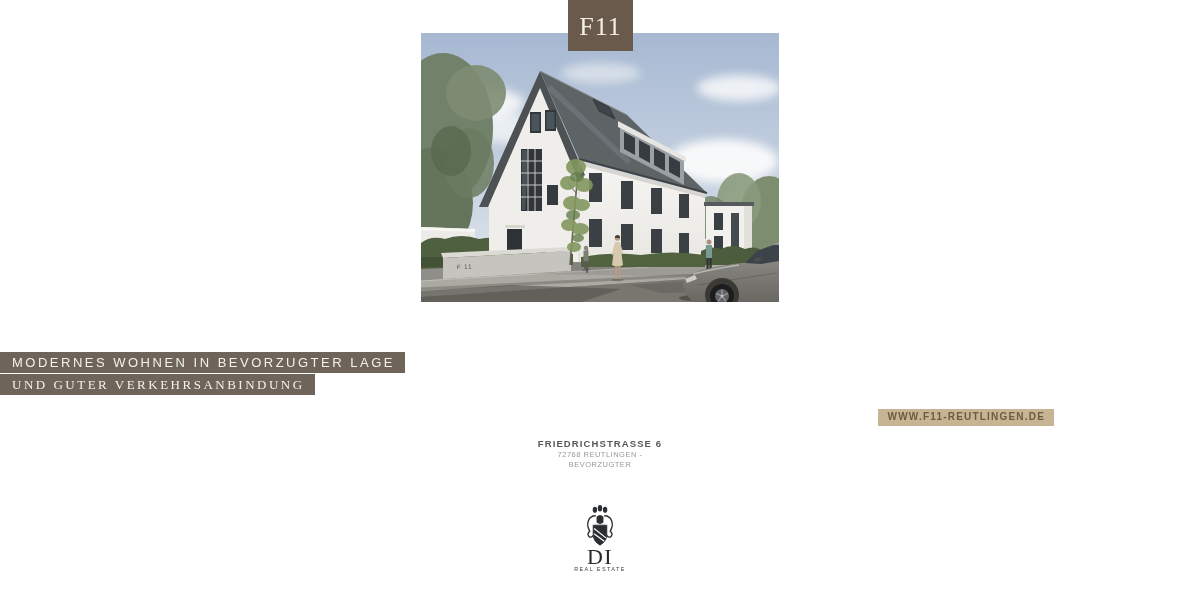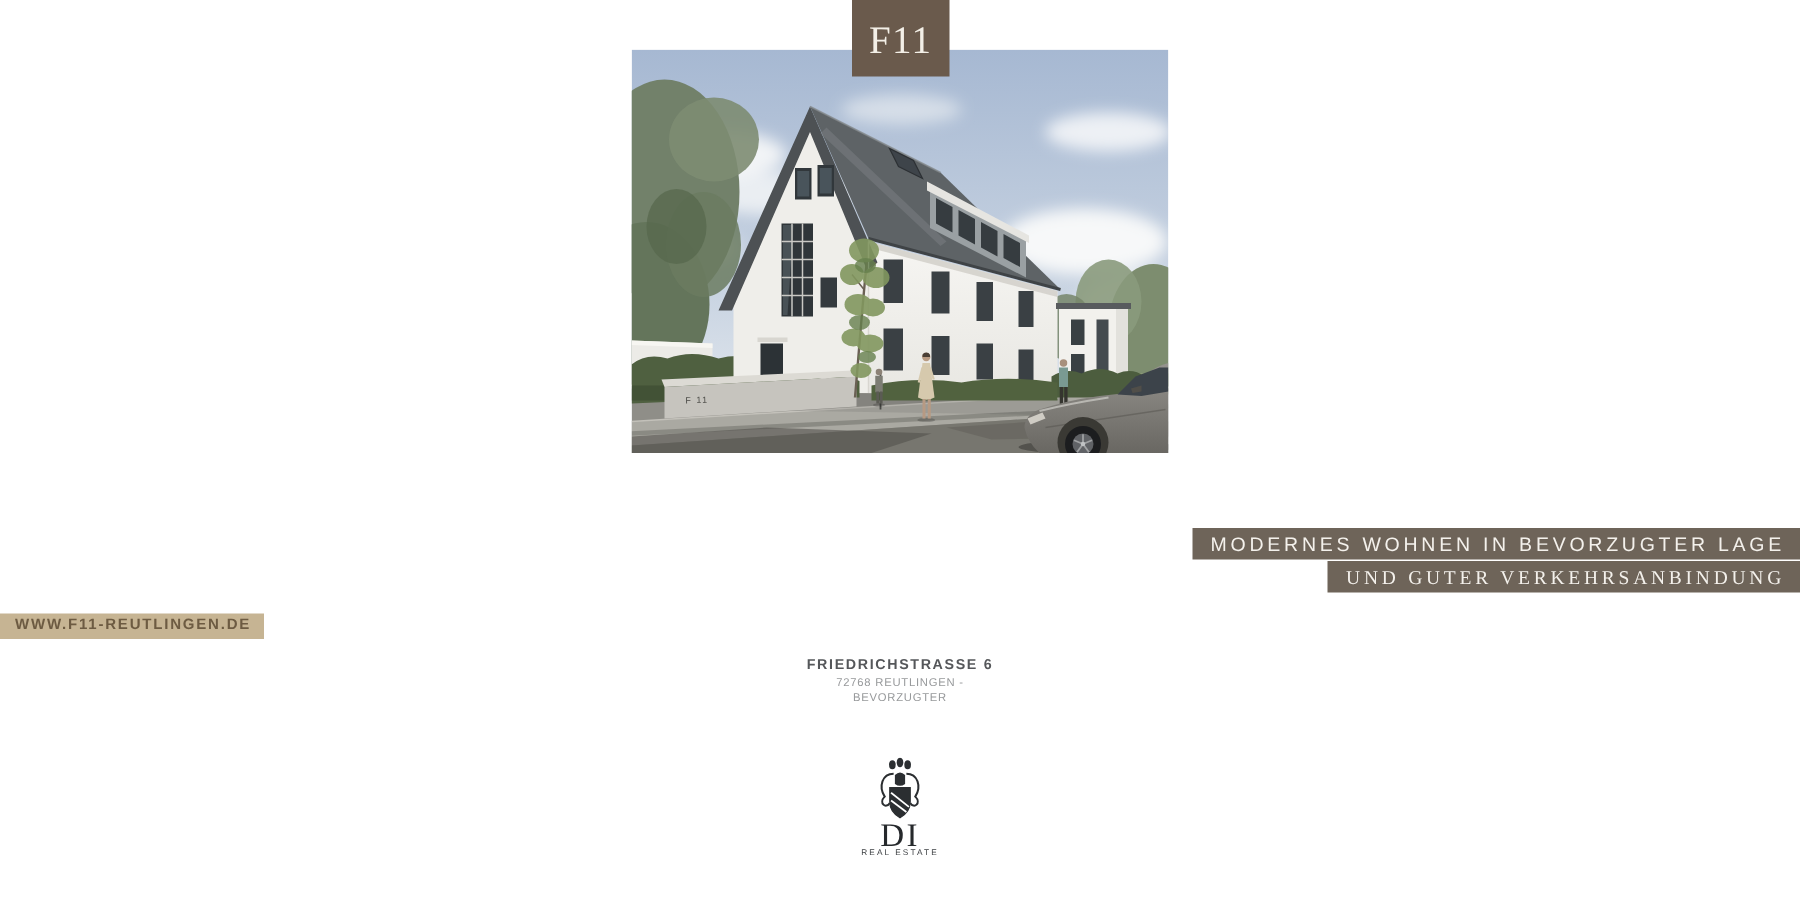--- a/index.html
+++ b/index.html
@@ -19,28 +19,28 @@
 
   .hero{position:absolute;left:421px;top:33px;width:358px;height:269px;overflow:hidden;}
   .hero svg{display:block;}
 
   .f11-box{position:absolute;left:568px;top:0;width:65px;height:51px;
     background:var(--brand-box);display:flex;align-items:center;justify-content:center;
     z-index:5;}
   .f11-box span{font-family:"Liberation Serif", serif;font-size:26px;color:#f3efe7;
     letter-spacing:1px;padding-top:2px;}
 
-  .headline{position:absolute;left:0;top:352px;width:1200px;text-align:right;z-index:4;}
+  .headline{position:absolute;left:0;top:352px;width:1200px;text-align:left;z-index:4;}
   .hl-line{line-height:0;}
   .hl{display:inline-block;background:var(--banner-bg);color:var(--banner-text);
     font-size:13px;line-height:13px;letter-spacing:2.5px;padding:4px 10px 4px 12px;
     white-space:nowrap;}
   .hl-line + .hl-line{margin-top:1px;font-family:Liberation Serif, serif;}
 
-  .url-row{position:absolute;left:0;top:406px;width:958px;text-align:left;z-index:4;}
+  .url-row{position:absolute;left:0;top:406px;width:1054px;text-align:right;z-index:4;}
   .url{display:inline-block;background:var(--web-bg);color:var(--web-text);
     font-weight:bold;font-size:10px;line-height:10px;letter-spacing:1.2px;
     padding:3px 9px 4px 10px;white-space:nowrap;}
 
   .address{position:absolute;left:0;top:438px;width:1200px;text-align:center;z-index:4;}
   .addr-street{font-size:9.5px;font-weight:bold;color:var(--ink-dark);
     letter-spacing:1.1px;line-height:12px;}
   .addr-sub{font-size:7.5px;color:var(--ink-light);letter-spacing:.5px;line-height:9.5px;}
 
   .logo{position:absolute;left:0;top:505px;width:1200px;text-align:center;z-index:4;}

